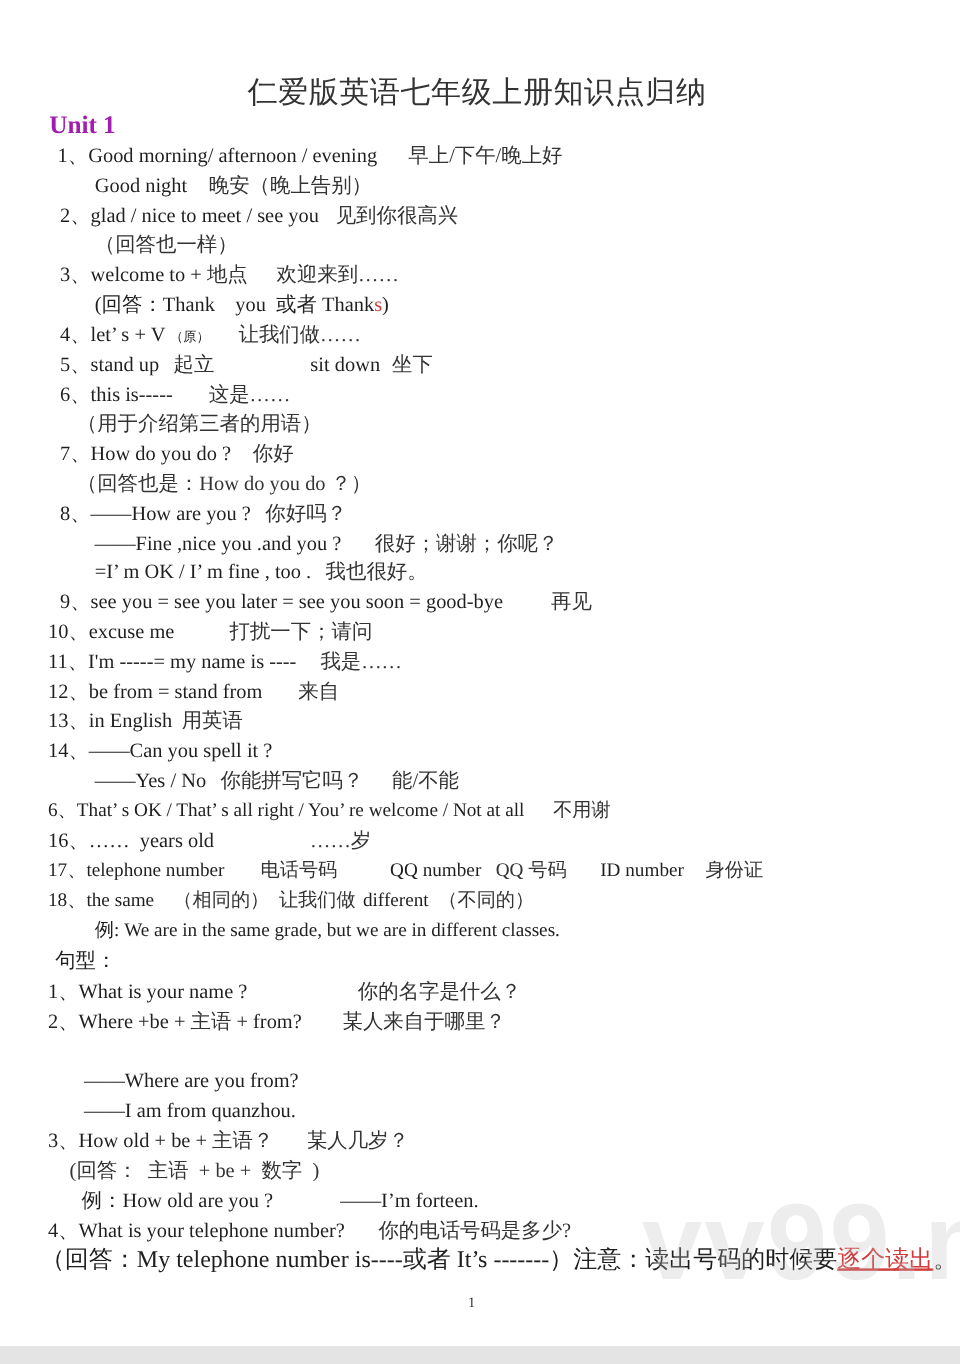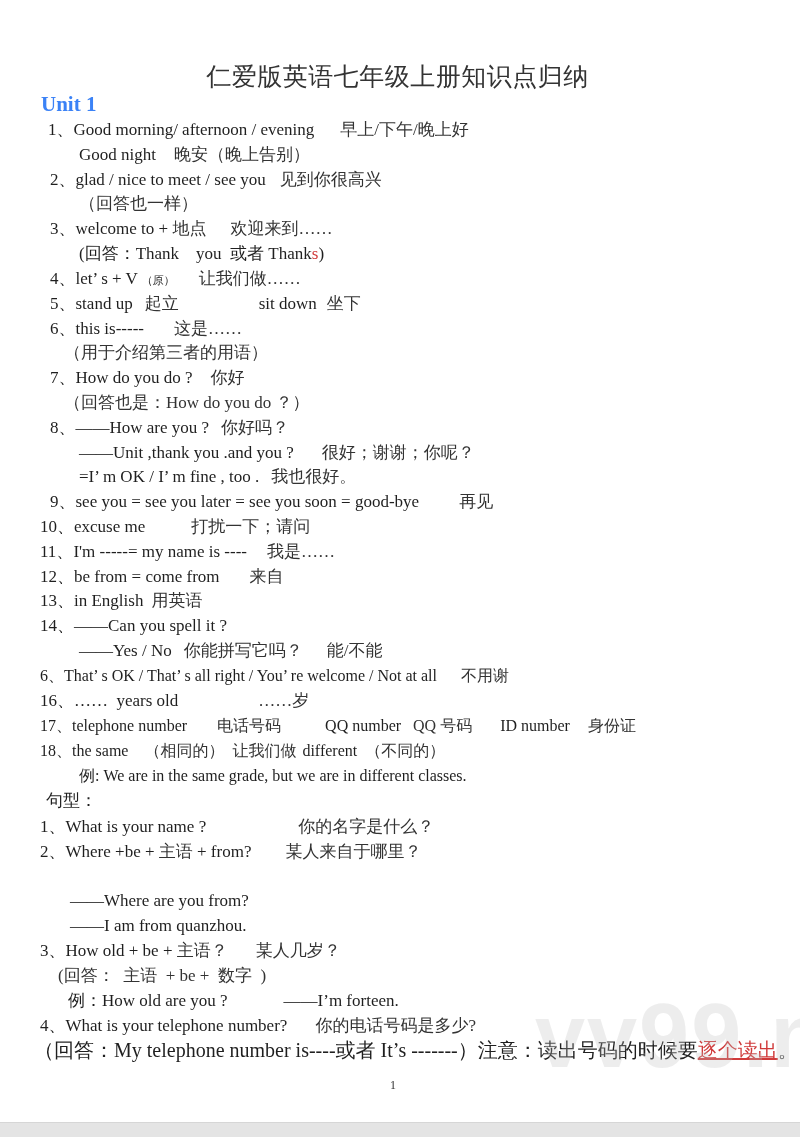--- a/index.html
+++ b/index.html
@@ -18,21 +18,21 @@
       border-bottom: 1px solid #d6d6d6;
       padding-left: 32px;
     }
     .title {
       position: absolute; top: 60px; left: 0; width: 795px;
       text-align: center; font-size: 25px; color: #333;
       letter-spacing: 0.5px;
     }
     .unit {
       position: absolute; top: 92px; left: 41px;
-      font-size: 21px; font-weight: bold; color: #3b82f6;
+      font-size: 21px; font-weight: bold; color: #a21caf;
     }
     .line {
       position: absolute; white-space: pre; font-size: 17px; line-height: 20px;
       color: #1f1f1f;
     }
     .cn { color: #333; }
     .small { font-size: 11px; }
     .red { color: #d03a3a; }
     .red-u { color: #d03a3a; text-decoration: underline; }
     .watermark {
@@ -62,26 +62,26 @@
   <div class="line" style="top:194px;left:79px"><span class="cn">（回答也一样）</span></div>
   <div class="line" style="top:219px;left:50px"><span>3、</span><span>welcome to + </span><span class="cn">地点</span><span style="display:inline-block;width:24px"></span><span class="cn">欢迎来到……</span></div>
   <div class="line" style="top:244px;left:79px"><span>(回答：Thank    you  或者 Thank</span><span class="red">s</span><span>)</span></div>
   <div class="line" style="top:269px;left:50px"><span>4、</span><span>let’ s + V </span><span class="small">（原）</span><span style="display:inline-block;width:24px"></span><span class="cn">让我们做……</span></div>
   <div class="line" style="top:294px;left:50px"><span>5、</span><span>stand up</span><span style="display:inline-block;width:12px"></span><span class="cn">起立</span><span style="display:inline-block;width:80px"></span><span>sit down</span><span style="display:inline-block;width:10px"></span><span class="cn">坐下</span></div>
   <div class="line" style="top:319px;left:50px"><span>6、</span><span>this is-----</span><span style="display:inline-block;width:30px"></span><span class="cn">这是……</span></div>
   <div class="line" style="top:343px;left:64px"><span class="cn">（用于介绍第三者的用语）</span></div>
   <div class="line" style="top:368px;left:50px"><span>7、</span><span>How do you do ?</span><span style="display:inline-block;width:18px"></span><span class="cn">你好</span></div>
   <div class="line" style="top:393px;left:64px"><span class="cn">（回答也是：How do you do ？）</span></div>
   <div class="line" style="top:418px;left:50px"><span>8、</span><span>——How are you ?</span><span style="display:inline-block;width:12px"></span><span class="cn">你好吗？</span></div>
-  <div class="line" style="top:443px;left:79px"><span>——Unit ,thank you .and you ?</span><span style="display:inline-block;width:28px"></span><span class="cn">很好；谢谢；你呢？</span></div>
+  <div class="line" style="top:443px;left:79px"><span>——Fine ,nice you .and you ?</span><span style="display:inline-block;width:28px"></span><span class="cn">很好；谢谢；你呢？</span></div>
   <div class="line" style="top:467px;left:79px"><span>=I’ m OK / I’ m fine , too .</span><span style="display:inline-block;width:12px"></span><span class="cn">我也很好。</span></div>
   <div class="line" style="top:492px;left:50px"><span>9、</span><span>see you = see you later = see you soon = good-bye</span><span style="display:inline-block;width:40px"></span><span class="cn">再见</span></div>
   <div class="line" style="top:517px;left:40px"><span>10、</span><span>excuse me</span><span style="display:inline-block;width:46px"></span><span class="cn">打扰一下；请问</span></div>
   <div class="line" style="top:542px;left:40px"><span>11、</span><span>I'm -----= my name is ----</span><span style="display:inline-block;width:20px"></span><span class="cn">我是……</span></div>
-  <div class="line" style="top:567px;left:40px"><span>12、</span><span>be from = come from</span><span style="display:inline-block;width:30px"></span><span class="cn">来自</span></div>
+  <div class="line" style="top:567px;left:40px"><span>12、</span><span>be from = stand from</span><span style="display:inline-block;width:30px"></span><span class="cn">来自</span></div>
   <div class="line" style="top:591px;left:40px"><span>13、</span><span>in English</span><span style="display:inline-block;width:8px"></span><span class="cn">用英语</span></div>
   <div class="line" style="top:616px;left:40px"><span>14、</span><span>——Can you spell it ?</span></div>
   <div class="line" style="top:641px;left:79px"><span>——Yes / No</span><span style="display:inline-block;width:12px"></span><span class="cn">你能拼写它吗？</span><span style="display:inline-block;width:24px"></span><span class="cn">能/不能</span></div>
   <div class="line" style="top:666px;left:40px;font-size:16px"><span>6、</span><span>That’ s OK / That’ s all right / You’ re welcome / Not at all</span><span style="display:inline-block;width:24px"></span><span class="cn">不用谢</span></div>
   <div class="line" style="top:691px;left:40px"><span>16、</span><span>……  years old</span><span style="display:inline-block;width:80px"></span><span class="cn">……岁</span></div>
   <div class="line" style="top:716px;left:40px;font-size:16px"><span>17、</span><span>telephone number</span><span style="display:inline-block;width:30px"></span><span class="cn">电话号码</span><span style="display:inline-block;width:44px"></span><span>QQ number</span><span style="display:inline-block;width:12px"></span><span class="cn">QQ 号码</span><span style="display:inline-block;width:28px"></span><span>ID number</span><span style="display:inline-block;width:18px"></span><span class="cn">身份证</span></div>
   <div class="line" style="top:741px;left:40px;font-size:16px"><span>18、</span><span>the same</span><span style="display:inline-block;width:16px"></span><span class="cn">（相同的）  让我们做</span><span style="display:inline-block;width:6px"></span><span>different</span><span style="display:inline-block;width:8px"></span><span class="cn">（不同的）</span></div>
   <div class="line" style="top:766px;left:79px;font-size:16px"><span>例: We are in the same grade, but we are in different classes.</span></div>
 
   <div class="line" style="top:791px;left:46px">句型：</div>

